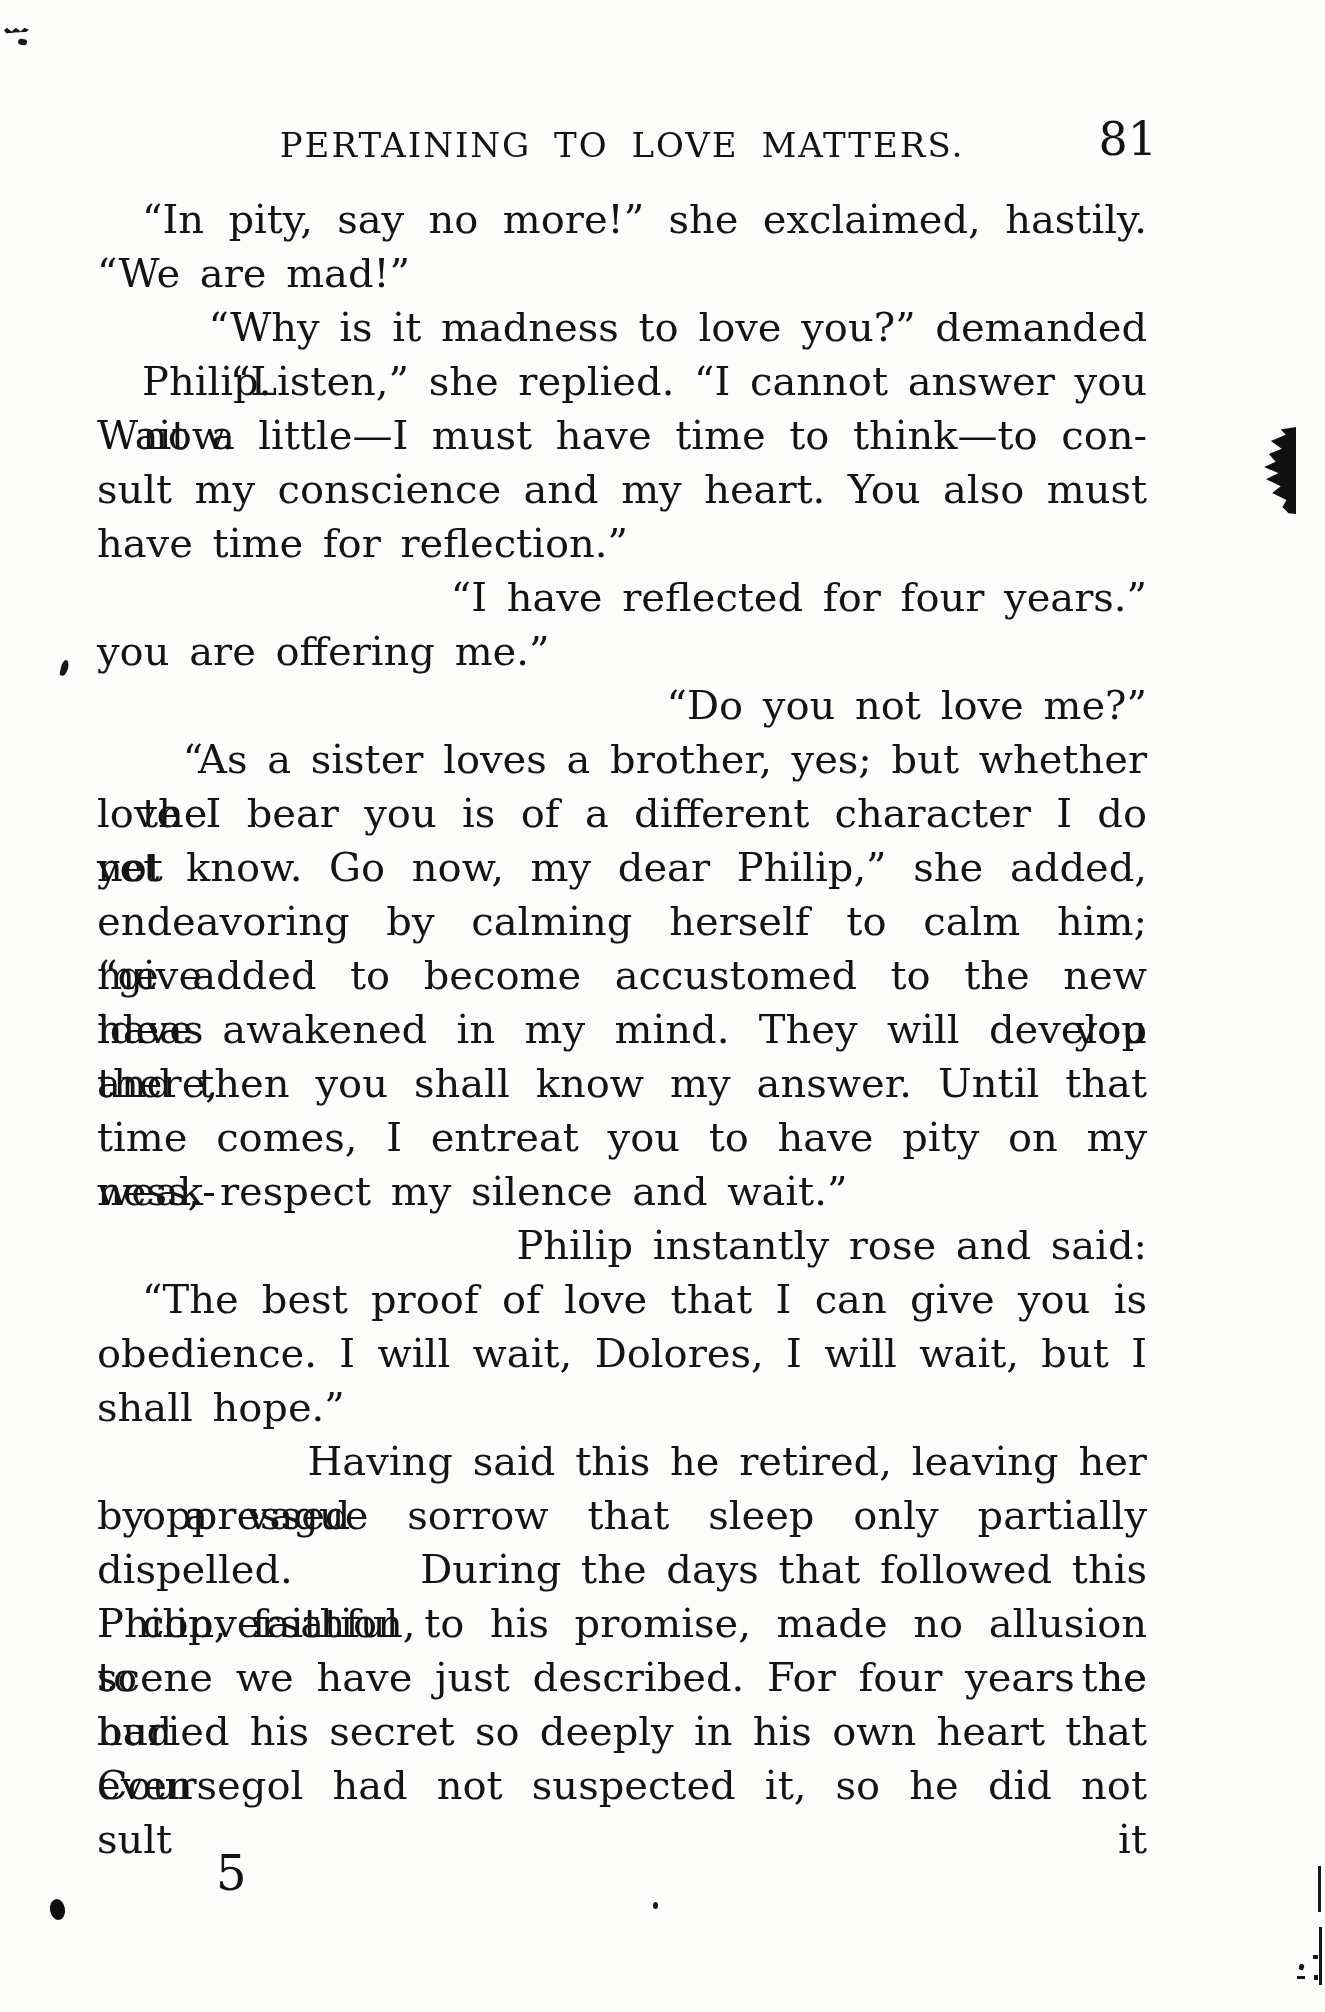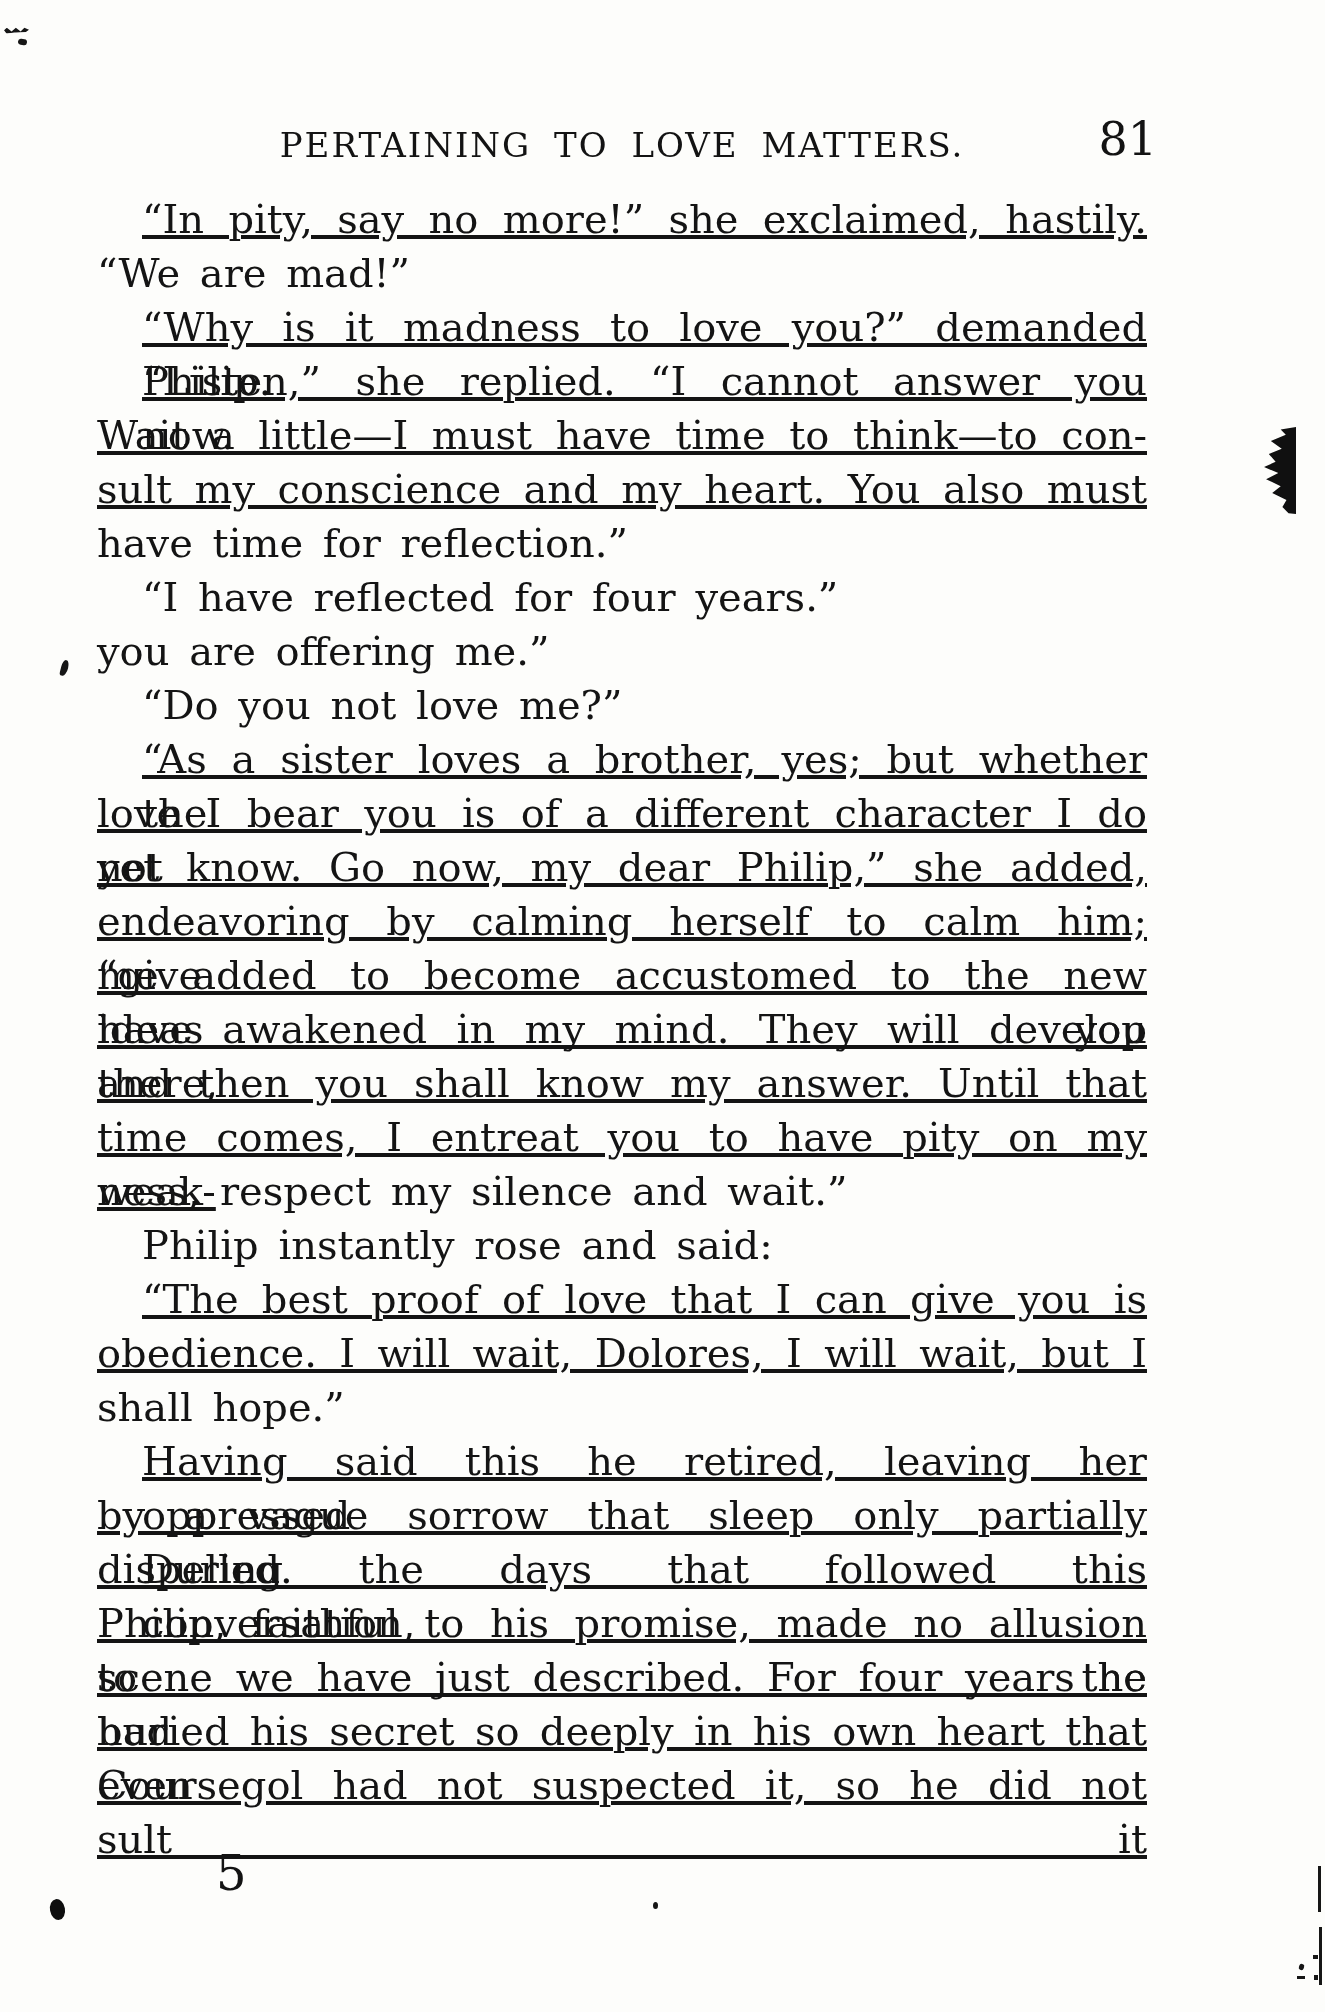--- a/index.html
+++ b/index.html
@@ -33,23 +33,22 @@
     height:54px;line-height:54px;
     font-size:40px;
     word-spacing:7px;
     white-space:nowrap;
     color:#141414;
   }
   .line.jfy{
     white-space:normal;
     text-align:justify;
     text-align-last:justify;
-    text-decoration:underline;
   }
-  .line.ind{padding-left:45px;}
+  .line.ind{padding-left:45px;text-align:right;}
   .line.ind.jfy{padding-left:45px;}
   
   .sig{
     position:absolute;left:216px;top:1846px;
     font-size:48px;line-height:54px;color:#131313;
   }
   
   .mark{position:absolute;background:#161616;}
   .m-squiggle1{left:4px;top:27px;width:25px;height:6px;border-radius:4px;transform:rotate(-4deg);
     clip-path:polygon(0 40%,12% 0,30% 70%,48% 10%,66% 80%,82% 20%,100% 60%,84% 100%,40% 90%,10% 100%);}

